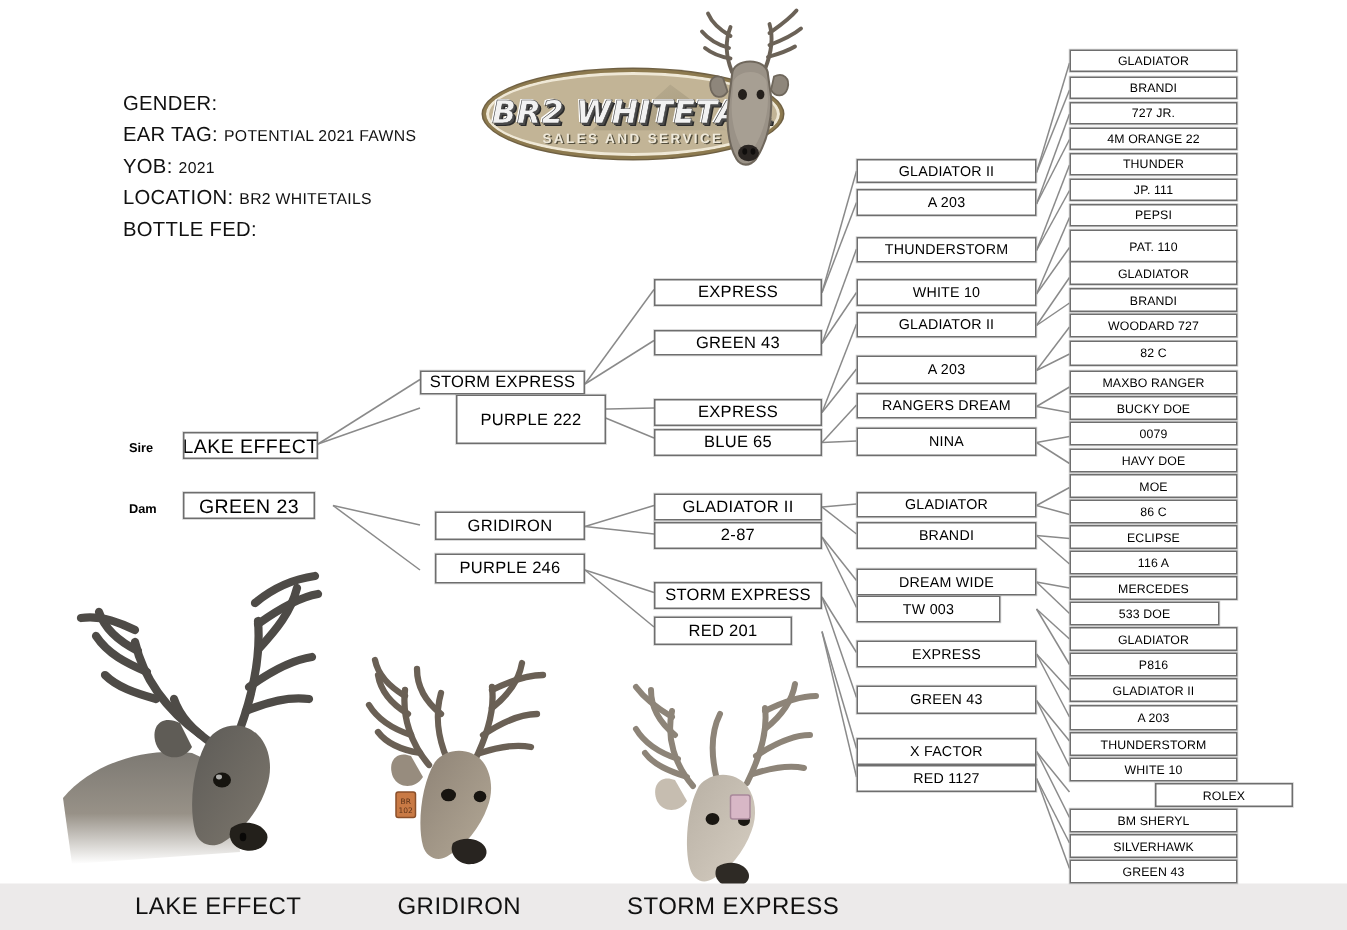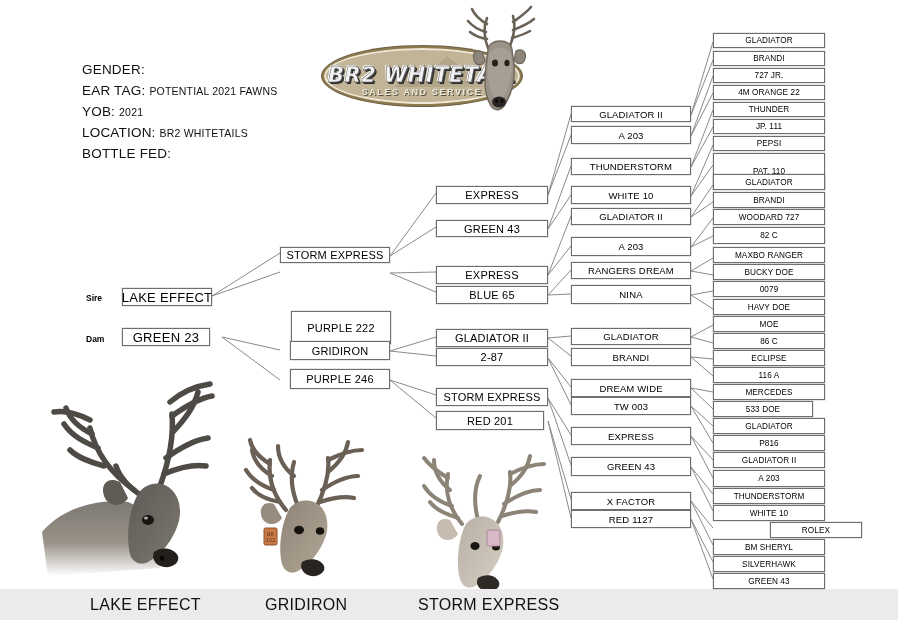--- a/index.html
+++ b/index.html
@@ -319,58 +319,58 @@
   <div class="cap" style="left:265px;">GRIDIRON</div>
   <div class="cap" style="left:418px;">STORM EXPRESS</div>
 
   <div class="sd-lbl" style="left:86px;top:293px;">Sire</div>
   <div class="sd-lbl" style="left:86px;top:334px;">Dam</div>
 
   <div class="bx g1" style="left:122px;top:288px;width:90px;height:18px;">LAKE EFFECT</div>
   <div class="bx g1" style="left:122px;top:328px;width:88px;height:18px;">GREEN 23</div>
 
   <div class="bx g2" style="left:280px;top:247px;width:110px;height:16px;">STORM EXPRESS</div>
-  <div class="bx g2" style="left:291px;top:263px;width:100px;height:33px;margin-top:48px;">PURPLE 222</div>
+  <div class="bx g2" style="left:304px;top:263px;width:100px;height:33px;">PURPLE 222</div>
   <div class="bx g2" style="left:290px;top:341px;width:100px;height:19px;">GRIDIRON</div>
   <div class="bx g2" style="left:290px;top:369px;width:100px;height:20px;">PURPLE 246</div>
 
   <div class="bx g2" style="left:436px;top:186px;width:112px;height:18px;">EXPRESS</div>
   <div class="bx g2" style="left:436px;top:220px;width:112px;height:17px;">GREEN 43</div>
   <div class="bx g2" style="left:436px;top:266px;width:112px;height:18px;">EXPRESS</div>
   <div class="bx g2" style="left:436px;top:286px;width:112px;height:18px;">BLUE 65</div>
   <div class="bx g2" style="left:436px;top:329px;width:112px;height:18px;">GLADIATOR II</div>
   <div class="bx g2" style="left:436px;top:348px;width:112px;height:18px;">2-87</div>
   <div class="bx g2" style="left:436px;top:388px;width:112px;height:18px;">STORM EXPRESS</div>
-  <div class="bx g2" style="left:436px;top:411px;width:108px;height:19px;">RED 201</div>
+  <div class="bx g2" style="left:436px;top:411px;width:92px;height:19px;">RED 201</div>
 
   <div class="bx g3" style="left:571px;top:106px;width:120px;height:16px;">GLADIATOR II</div>
   <div class="bx g3" style="left:571px;top:126px;width:120px;height:18px;">A 203</div>
   <div class="bx g3" style="left:571px;top:158px;width:120px;height:17px;">THUNDERSTORM</div>
   <div class="bx g3" style="left:571px;top:186px;width:120px;height:18px;">WHITE 10</div>
   <div class="bx g3" style="left:571px;top:208px;width:120px;height:17px;">GLADIATOR II</div>
   <div class="bx g3" style="left:571px;top:237px;width:120px;height:19px;">A 203</div>
   <div class="bx g3" style="left:571px;top:262px;width:120px;height:17px;">RANGERS DREAM</div>
   <div class="bx g3" style="left:571px;top:285px;width:120px;height:19px;">NINA</div>
   <div class="bx g3" style="left:571px;top:328px;width:120px;height:17px;">GLADIATOR</div>
   <div class="bx g3" style="left:571px;top:348px;width:120px;height:18px;">BRANDI</div>
   <div class="bx g3" style="left:571px;top:379px;width:120px;height:18px;">DREAM WIDE</div>
-  <div class="bx g3" style="left:571px;top:397px;width:120px;height:18px;">TW 003</div>
+  <div class="bx g3" style="left:571px;top:397px;width:96px;height:18px;">TW 003</div>
   <div class="bx g3" style="left:571px;top:427px;width:120px;height:18px;">EXPRESS</div>
   <div class="bx g3" style="left:571px;top:457px;width:120px;height:19px;">GREEN 43</div>
   <div class="bx g3" style="left:571px;top:492px;width:120px;height:18px;">X FACTOR</div>
   <div class="bx g3" style="left:571px;top:510px;width:120px;height:18px;">RED 1127</div>
 
   <div class="bx g4" style="left:713px;top:33px;width:112px;height:15px;">GLADIATOR</div>
   <div class="bx g4" style="left:713px;top:51px;width:112px;height:15px;">BRANDI</div>
   <div class="bx g4" style="left:713px;top:68px;width:112px;height:15px;">727 JR.</div>
   <div class="bx g4" style="left:713px;top:85px;width:112px;height:15px;">4M ORANGE 22</div>
   <div class="bx g4" style="left:713px;top:102px;width:112px;height:15px;">THUNDER</div>
   <div class="bx g4" style="left:713px;top:119px;width:112px;height:15px;">JP. 111</div>
   <div class="bx g4" style="left:713px;top:136px;width:112px;height:15px;">PEPSI</div>
-  <div class="bx g4" style="left:713px;top:153px;width:112px;height:36px;">PAT. 110</div>
+  <div class="bx g4" style="left:713px;top:153px;width:112px;height:22px;">PAT. 110</div>
   <div class="bx g4" style="left:713px;top:174px;width:112px;height:16px;">GLADIATOR</div>
   <div class="bx g4" style="left:713px;top:192px;width:112px;height:16px;">BRANDI</div>
   <div class="bx g4" style="left:713px;top:209px;width:112px;height:16px;">WOODARD 727</div>
   <div class="bx g4" style="left:713px;top:227px;width:112px;height:17px;">82 C</div>
   <div class="bx g4" style="left:713px;top:247px;width:112px;height:16px;">MAXBO RANGER</div>
   <div class="bx g4" style="left:713px;top:264px;width:112px;height:16px;">BUCKY DOE</div>
   <div class="bx g4" style="left:713px;top:281px;width:112px;height:16px;">0079</div>
   <div class="bx g4" style="left:713px;top:299px;width:112px;height:16px;">HAVY DOE</div>
   <div class="bx g4" style="left:713px;top:316px;width:112px;height:16px;">MOE</div>
   <div class="bx g4" style="left:713px;top:333px;width:112px;height:16px;">86 C</div>

